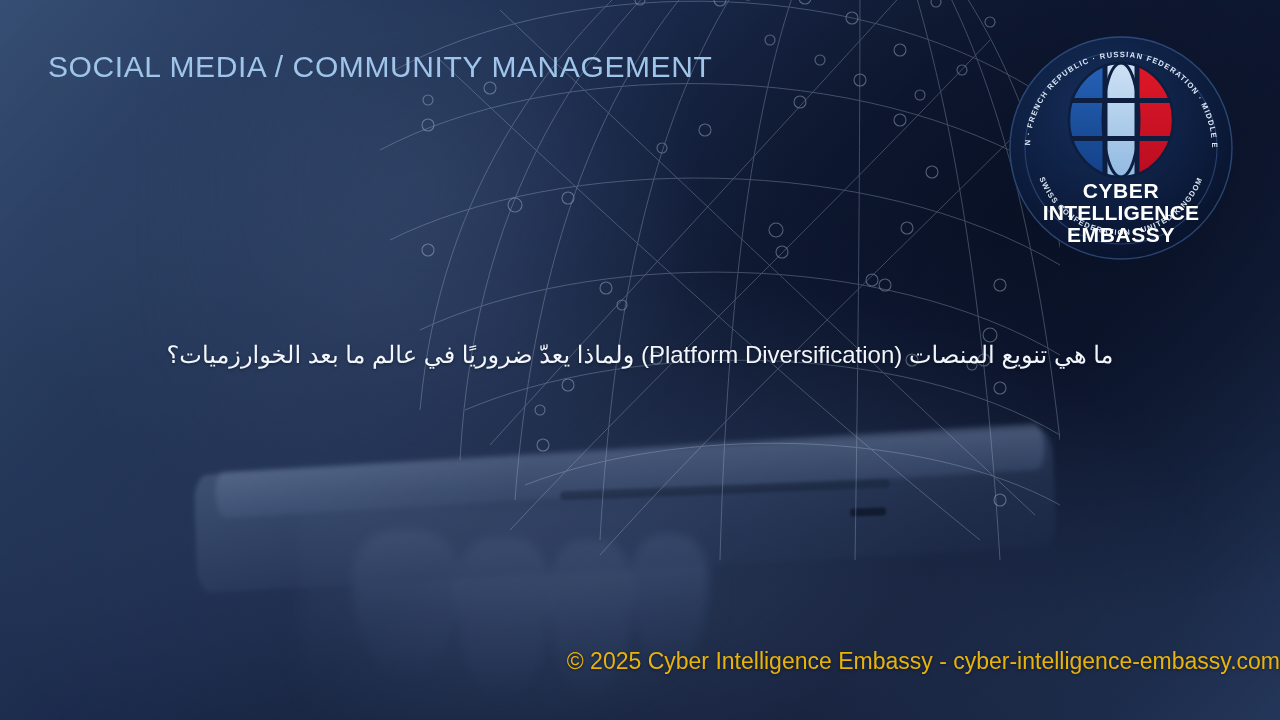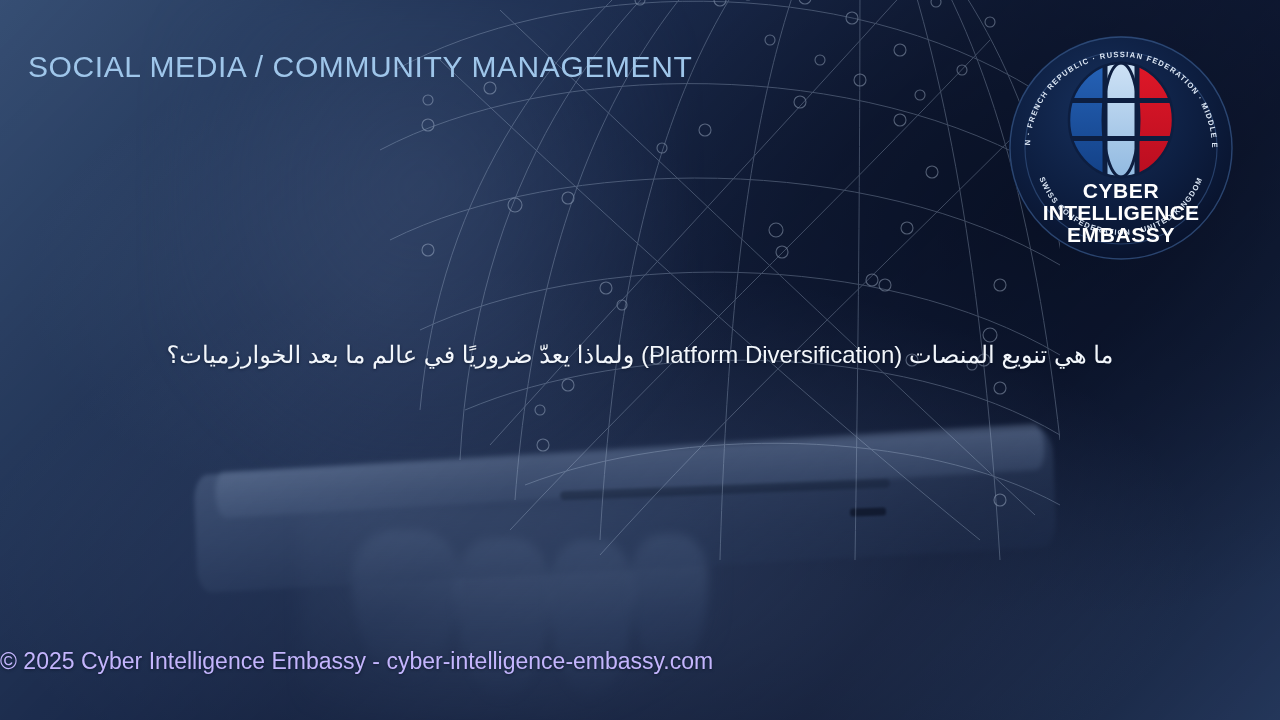--- a/index.html
+++ b/index.html
@@ -114,21 +114,21 @@
     left: 300px;
     top: -60px;
     width: 760px;
     height: 620px;
     opacity: 0.55;
   }
 
   
   .eyebrow {
     position: absolute;
-    left: 28px;
+    left: 48px;
     top: 50px;
     font-size: 30px;
     letter-spacing: 0.6px;
     color: #9fc6ea;
     font-weight: 400;
     white-space: nowrap;
   }
 
   
   .headline {
@@ -144,22 +144,22 @@
     font-weight: 400;
     text-shadow: 0 1px 3px rgba(8,16,34,0.55);
   }
 
   
   .footer {
     position: absolute;
     left: 0;
     right: 0;
     top: 648px;
-    text-align: left;
-    color: #c4b5fd;
+    text-align: right;
+    color: #eab308;
     font-size: 23px;
     font-weight: 400;
     text-shadow: 0 1px 3px rgba(8,16,34,0.6);
   }
 
   
   .logo {
     position: absolute;
     left: 1005px;
     top: 32px;

